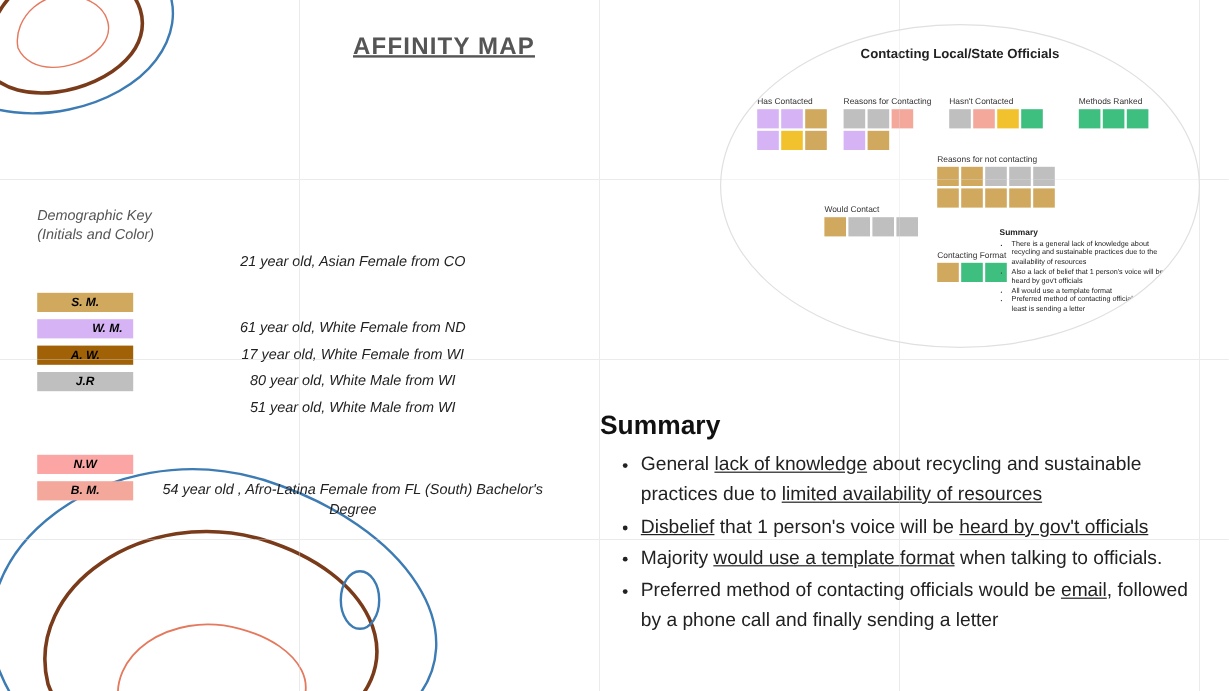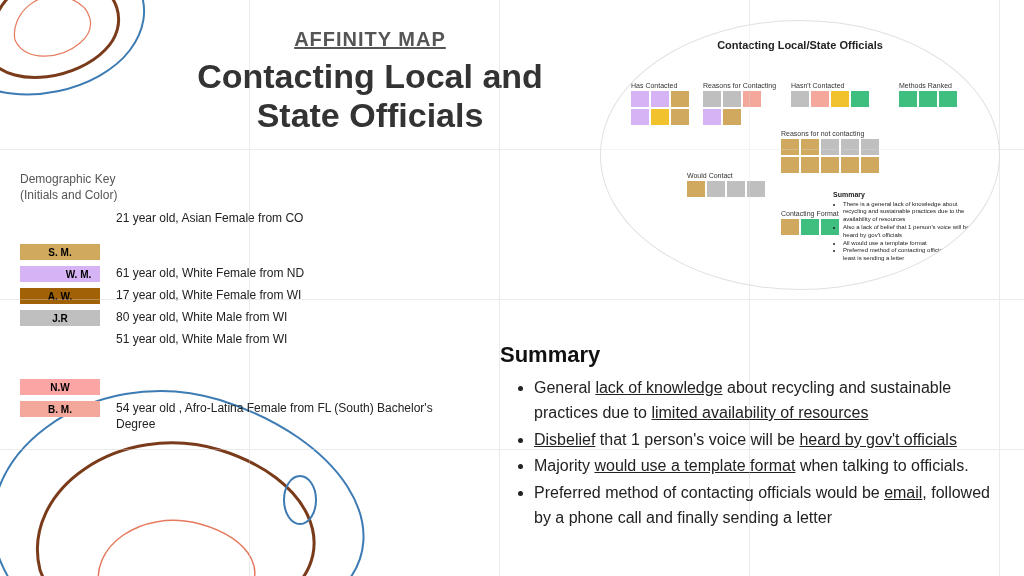--- a/index.html
+++ b/index.html
@@ -6,25 +6,25 @@
   html, body { width: 1024px; height: 576px; overflow: hidden; font-family: Arial, Helvetica, sans-serif; background: #fff; position: relative; }
   .grid-lines::before, .grid-lines::after { content:""; position:absolute; background: repeating-linear-gradient(to bottom, transparent 0, transparent 149px, #ddd 149px, #ddd 150px), repeating-linear-gradient(to right, transparent 0, transparent 249px, #ddd 249px, #ddd 250px); opacity:.35; inset:0; pointer-events:none;}
   .canvas { position: relative; width: 1024px; height: 576px; }
   .blob { position: absolute; pointer-events: none; }
   .blob svg { overflow: visible; }
 
   .heading-block { position: absolute; left: 190px; top: 28px; width: 360px; text-align: center; }
   .overline { font-size: 20px; font-weight: 700; letter-spacing: 1px; color: #555; text-decoration: underline; }
   .title { font-size: 34px; font-weight: 700; color: #333; line-height: 1.15; margin-top: 6px; }
 
-  .key-block { position: absolute; left: 20px; top: 172px; width: 430px; }
+  .key-block { position: absolute; left: 31px; top: 172px; width: 430px; font-style: italic; }
   .key-label { font-size: 12px; color: #555; line-height: 1.3; margin-bottom: 8px; }
   .key-row { display: flex; align-items: flex-start; gap: 16px; margin-bottom: 6px; font-size: 12px; color: #222; }
   .swatch { width: 80px; height: 16px; display: flex; align-items: center; justify-content: center; font-size: 10px; font-weight: 700; color: #000; }
-  .key-desc { flex: 1; line-height: 1.3; }
+  .key-desc { flex: 1; line-height: 1.3; text-align: center; }
 
   .map-thumb { position: absolute; left: 600px; top: 20px; width: 400px; height: 270px; border-radius: 50%; border: 1px solid #e0e0e0; background: #fff; overflow: hidden; }
   .map-inner { position: absolute; inset: 18px 30px; }
   .map-title { text-align: center; font-size: 11px; font-weight: 700; color: #222; line-height: 1.2; margin-bottom: 8px; }
   .clusters { position: relative; width: 100%; height: 200px; }
   .cluster { position: absolute; }
   .cluster-label { font-size: 7px; color: #333; margin-bottom: 2px; white-space: nowrap; }
   .notes { display: flex; flex-wrap: wrap; gap: 2px; }
   .note { width: 18px; height: 16px; }
   .map-summary { position:absolute; right: -4px; bottom: 8px; width: 140px; font-size: 6px; color:#222; line-height:1.3;}
@@ -55,21 +55,20 @@
     <svg width="440" height="260">
       <path d="M20,180 C-20,80 110,-20 240,20 C360,58 420,150 360,210 C300,274 200,268 130,250 C70,236 40,230 20,180 Z" fill="none" stroke="#3c7bb3" stroke-width="2"></path>
       <path d="M60,190 C40,110 140,40 240,70 C330,98 360,168 310,212 C258,258 170,252 120,236 C86,225 72,222 60,190 Z" fill="none" stroke="#7a3b1b" stroke-width="3"></path>
       <path d="M120,210 C108,168 160,128 220,144 C272,158 292,196 258,222 C222,250 160,248 132,234 C122,229 123,222 120,210 Z" fill="none" stroke="#e5795e" stroke-width="1.5"></path>
       <ellipse cx="320" cy="120" rx="16" ry="24" fill="none" stroke="#3c7bb3" stroke-width="2"></ellipse>
     </svg>
   </div>
 
   <div class="heading-block">
     <div class="overline">AFFINITY MAP</div>
-    <div class="title">Contacting Local and State Officials</div>
   </div>
 
   <div class="key-block">
     <div class="key-label">
       <span>Demographic Key</span><br>
       <span>(Initials and Color)</span>
     </div>
     <div id="key-rows">
         <div class="key-row">
           <div class="swatch" style="background: rgb(208, 168, 94); margin-top: 33px;">S. M.</div>

